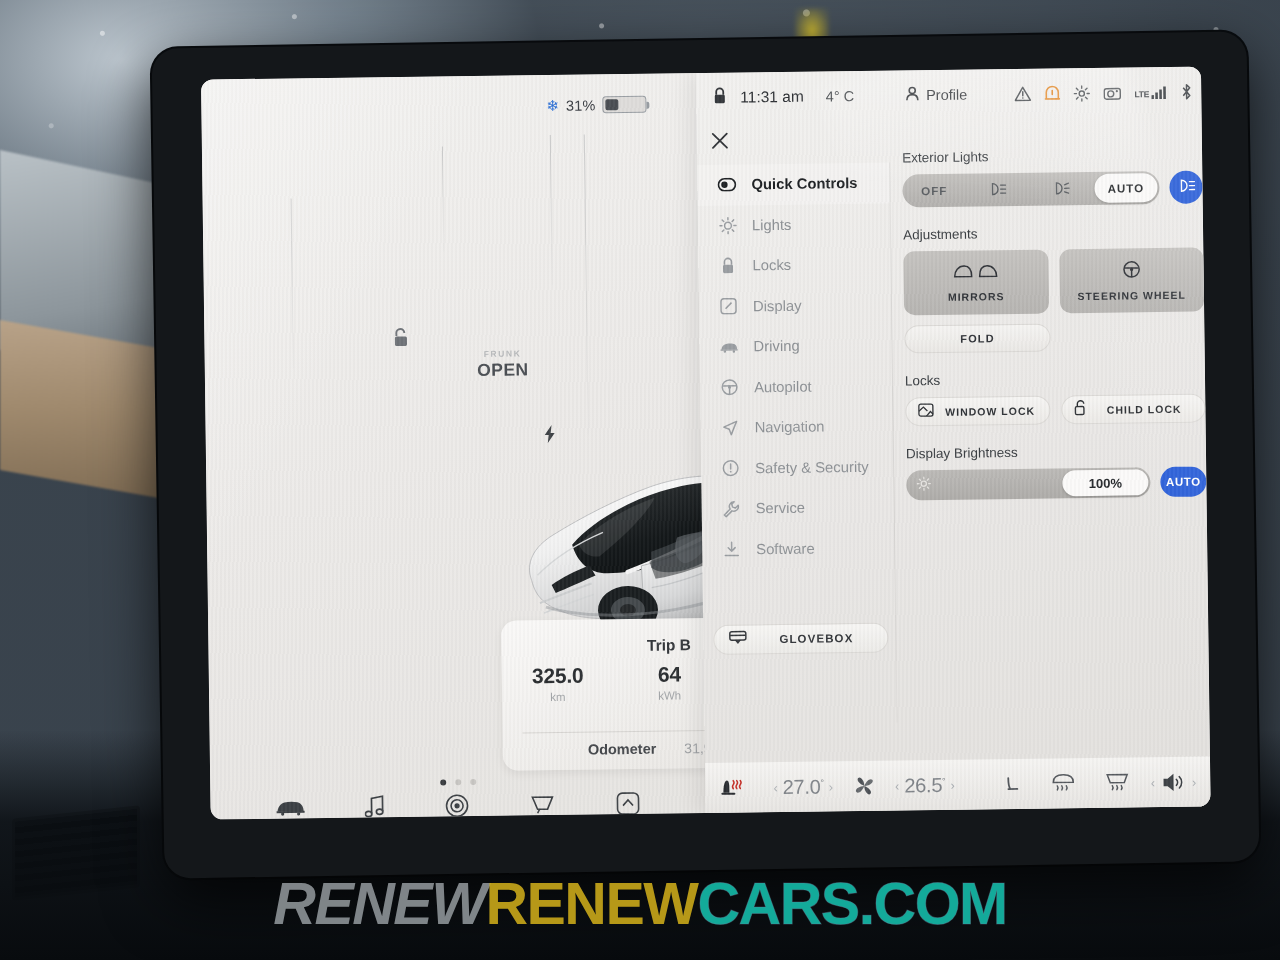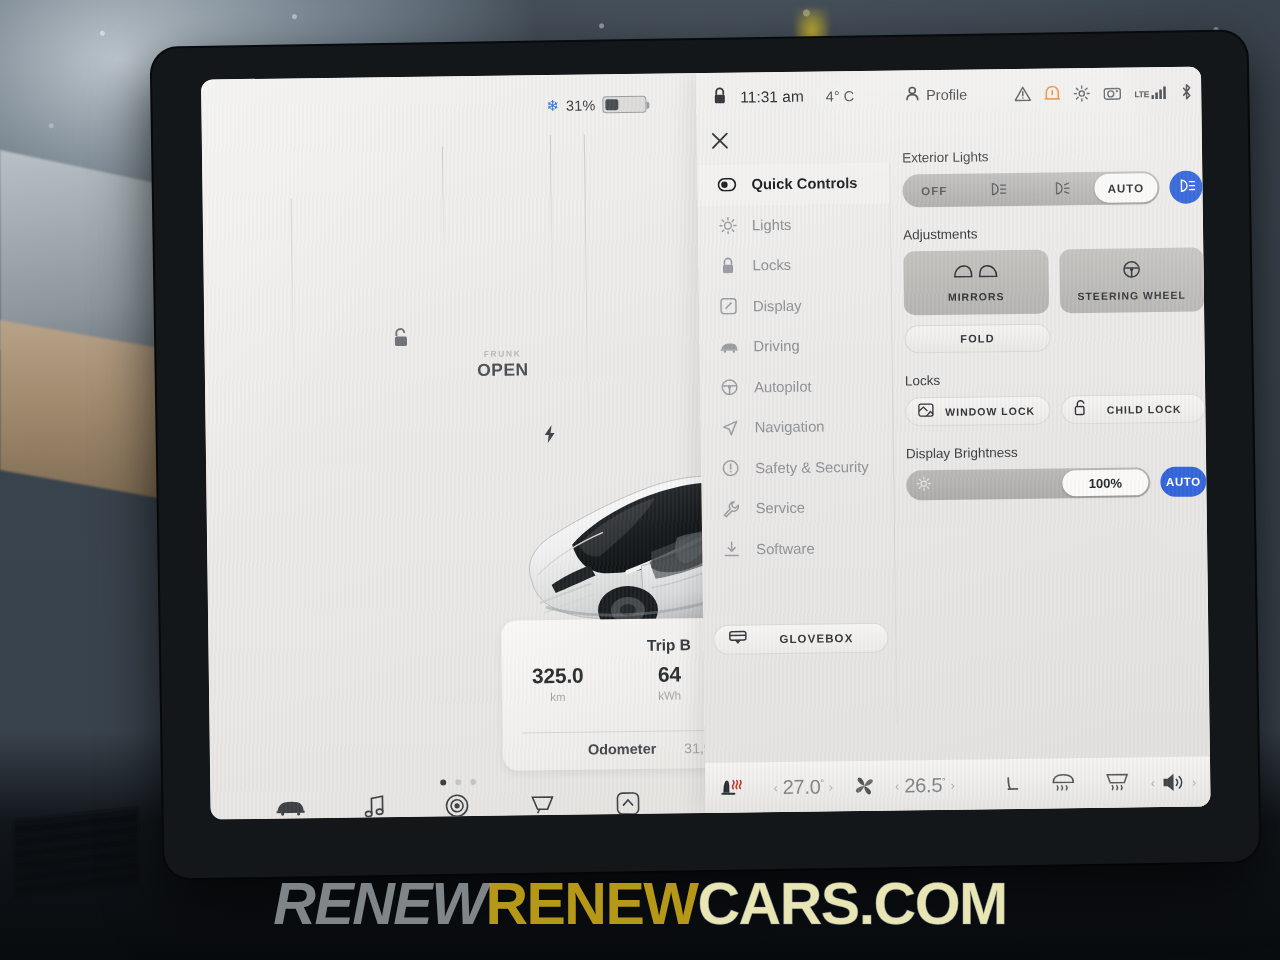--- a/index.html
+++ b/index.html
@@ -280,21 +280,21 @@
   .cl-spacer { flex:1; }
 
   
   .wm {
     position:absolute; left:0; bottom:22px; width:1280px; text-align:center;
     font-size:59px; font-weight:800; letter-spacing:-1.5px;
     font-family:"Liberation Sans", sans-serif; z-index:60;
   }
   .wm .a { color:#9aa0a4; opacity:.82;font-style:italic; }
   .wm .b { color:#c9a81a; opacity:.9; }
-  .wm .c { color:#fef9c3; opacity:.92; -webkit-text-stroke:1px rgba(120,140,170,.35); }
+  .wm .c { color:#14b8a6; opacity:.92; -webkit-text-stroke:1px rgba(120,140,170,.35); }
 </style>
 </head>
 <body>
 
 <div class="photo-bg">
   <div class="rain"></div>
   <div class="yellow-blob"></div>
   <div class="dash-left"></div>
   <div class="wood-trim"></div>
   <div class="vent"></div>

